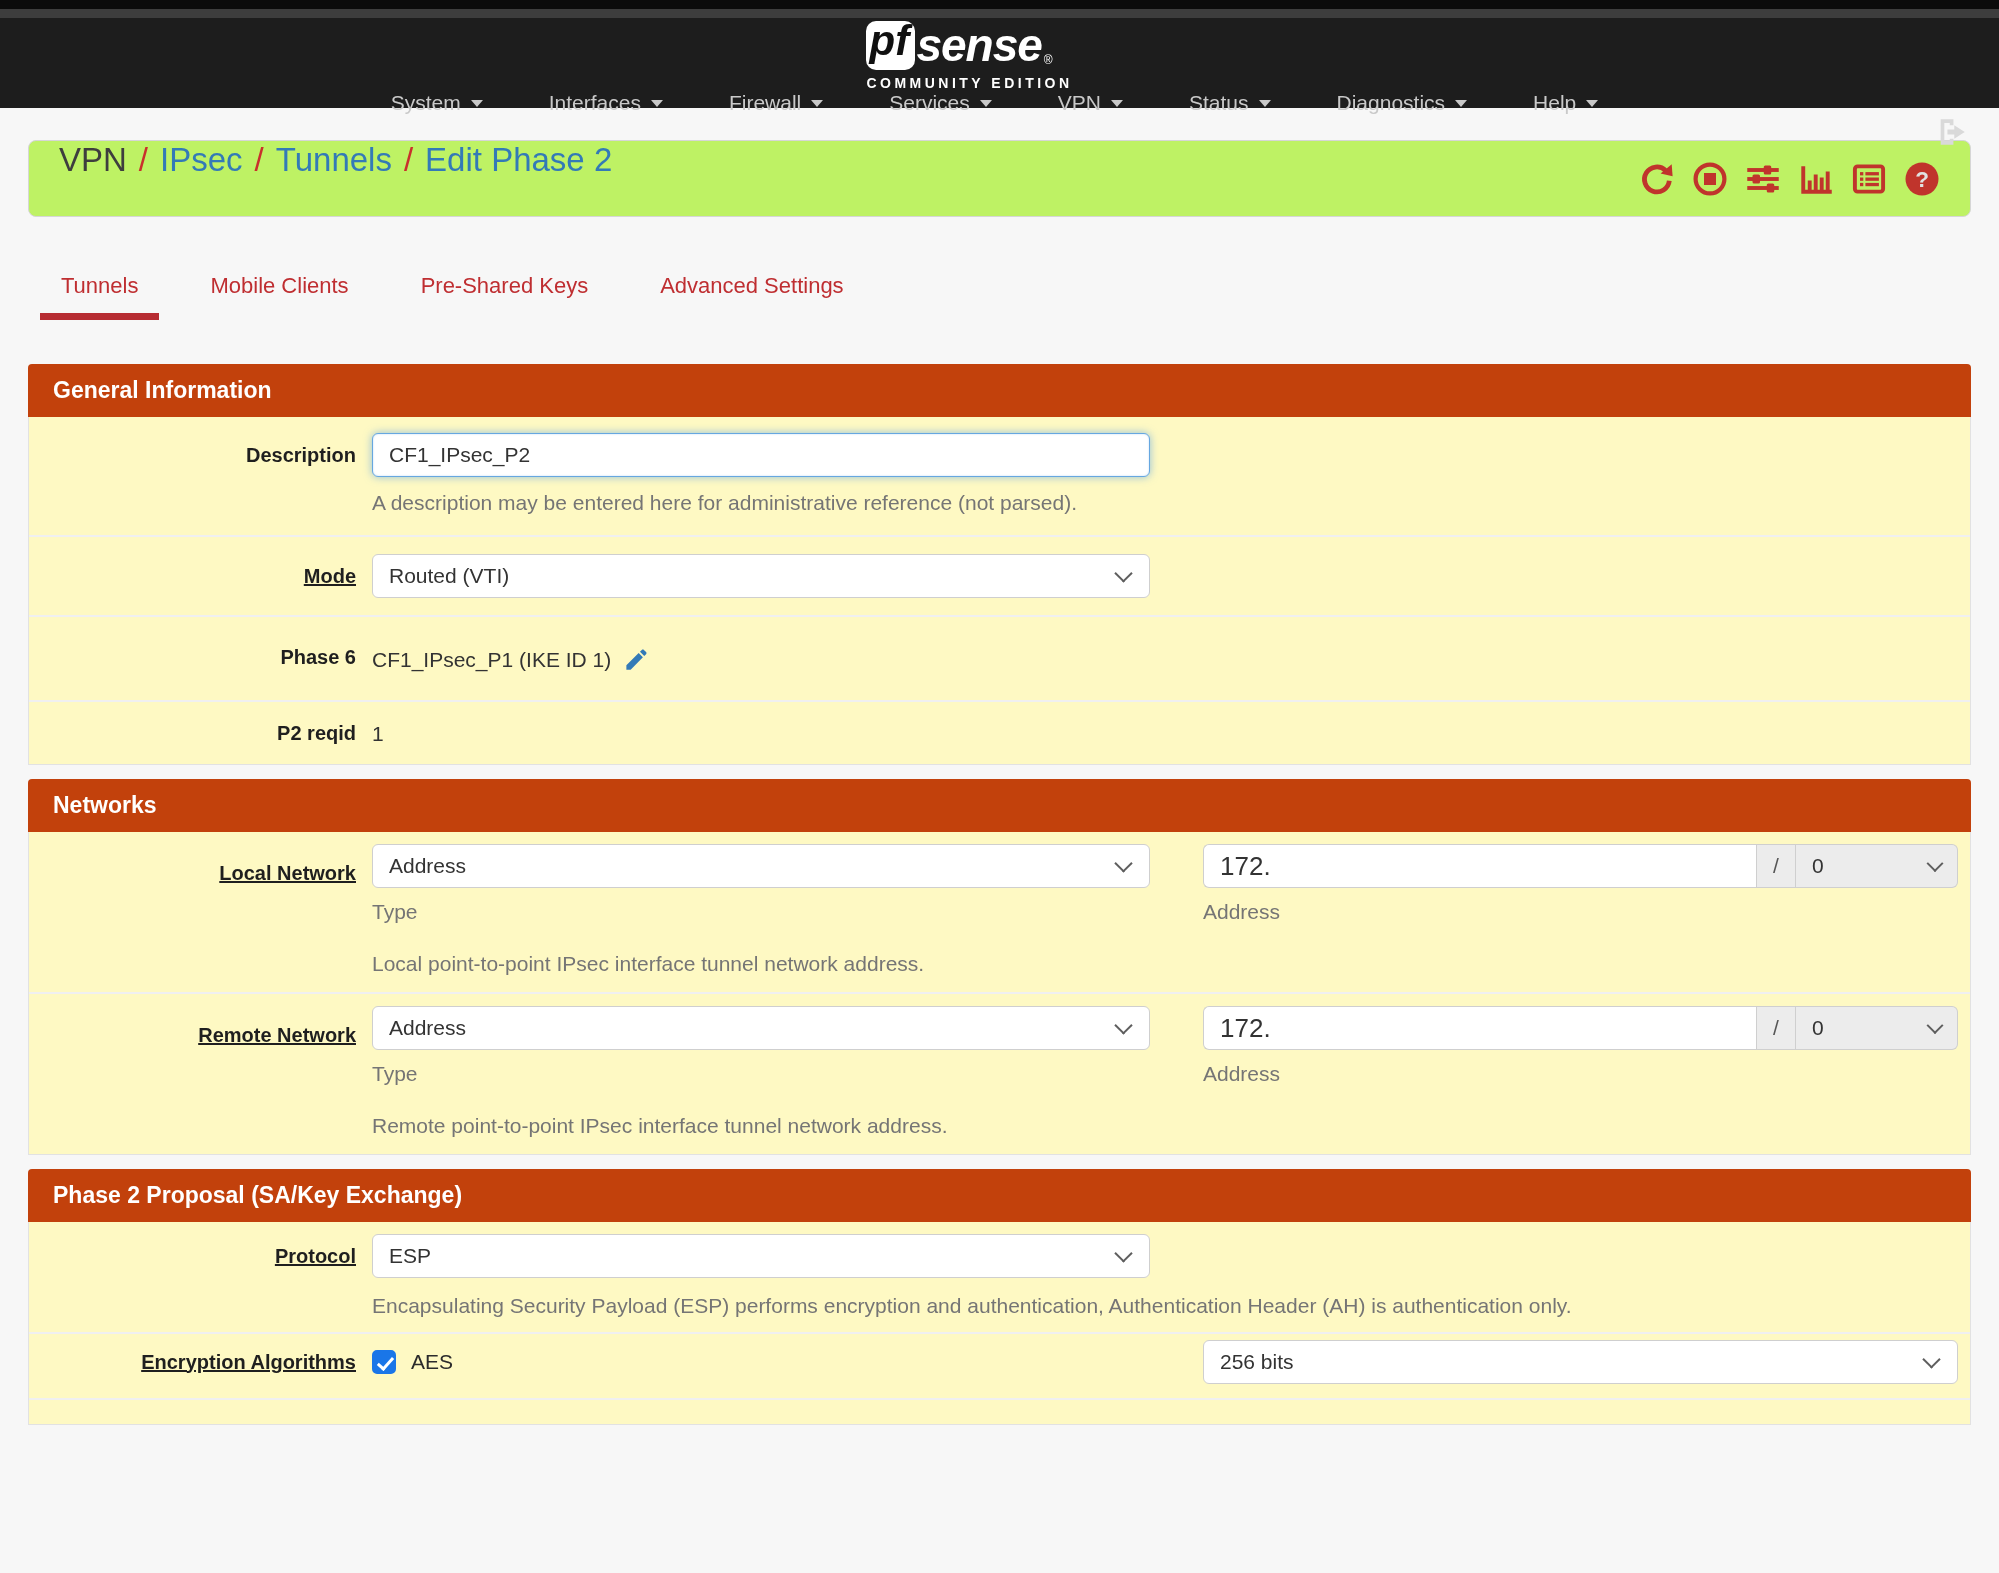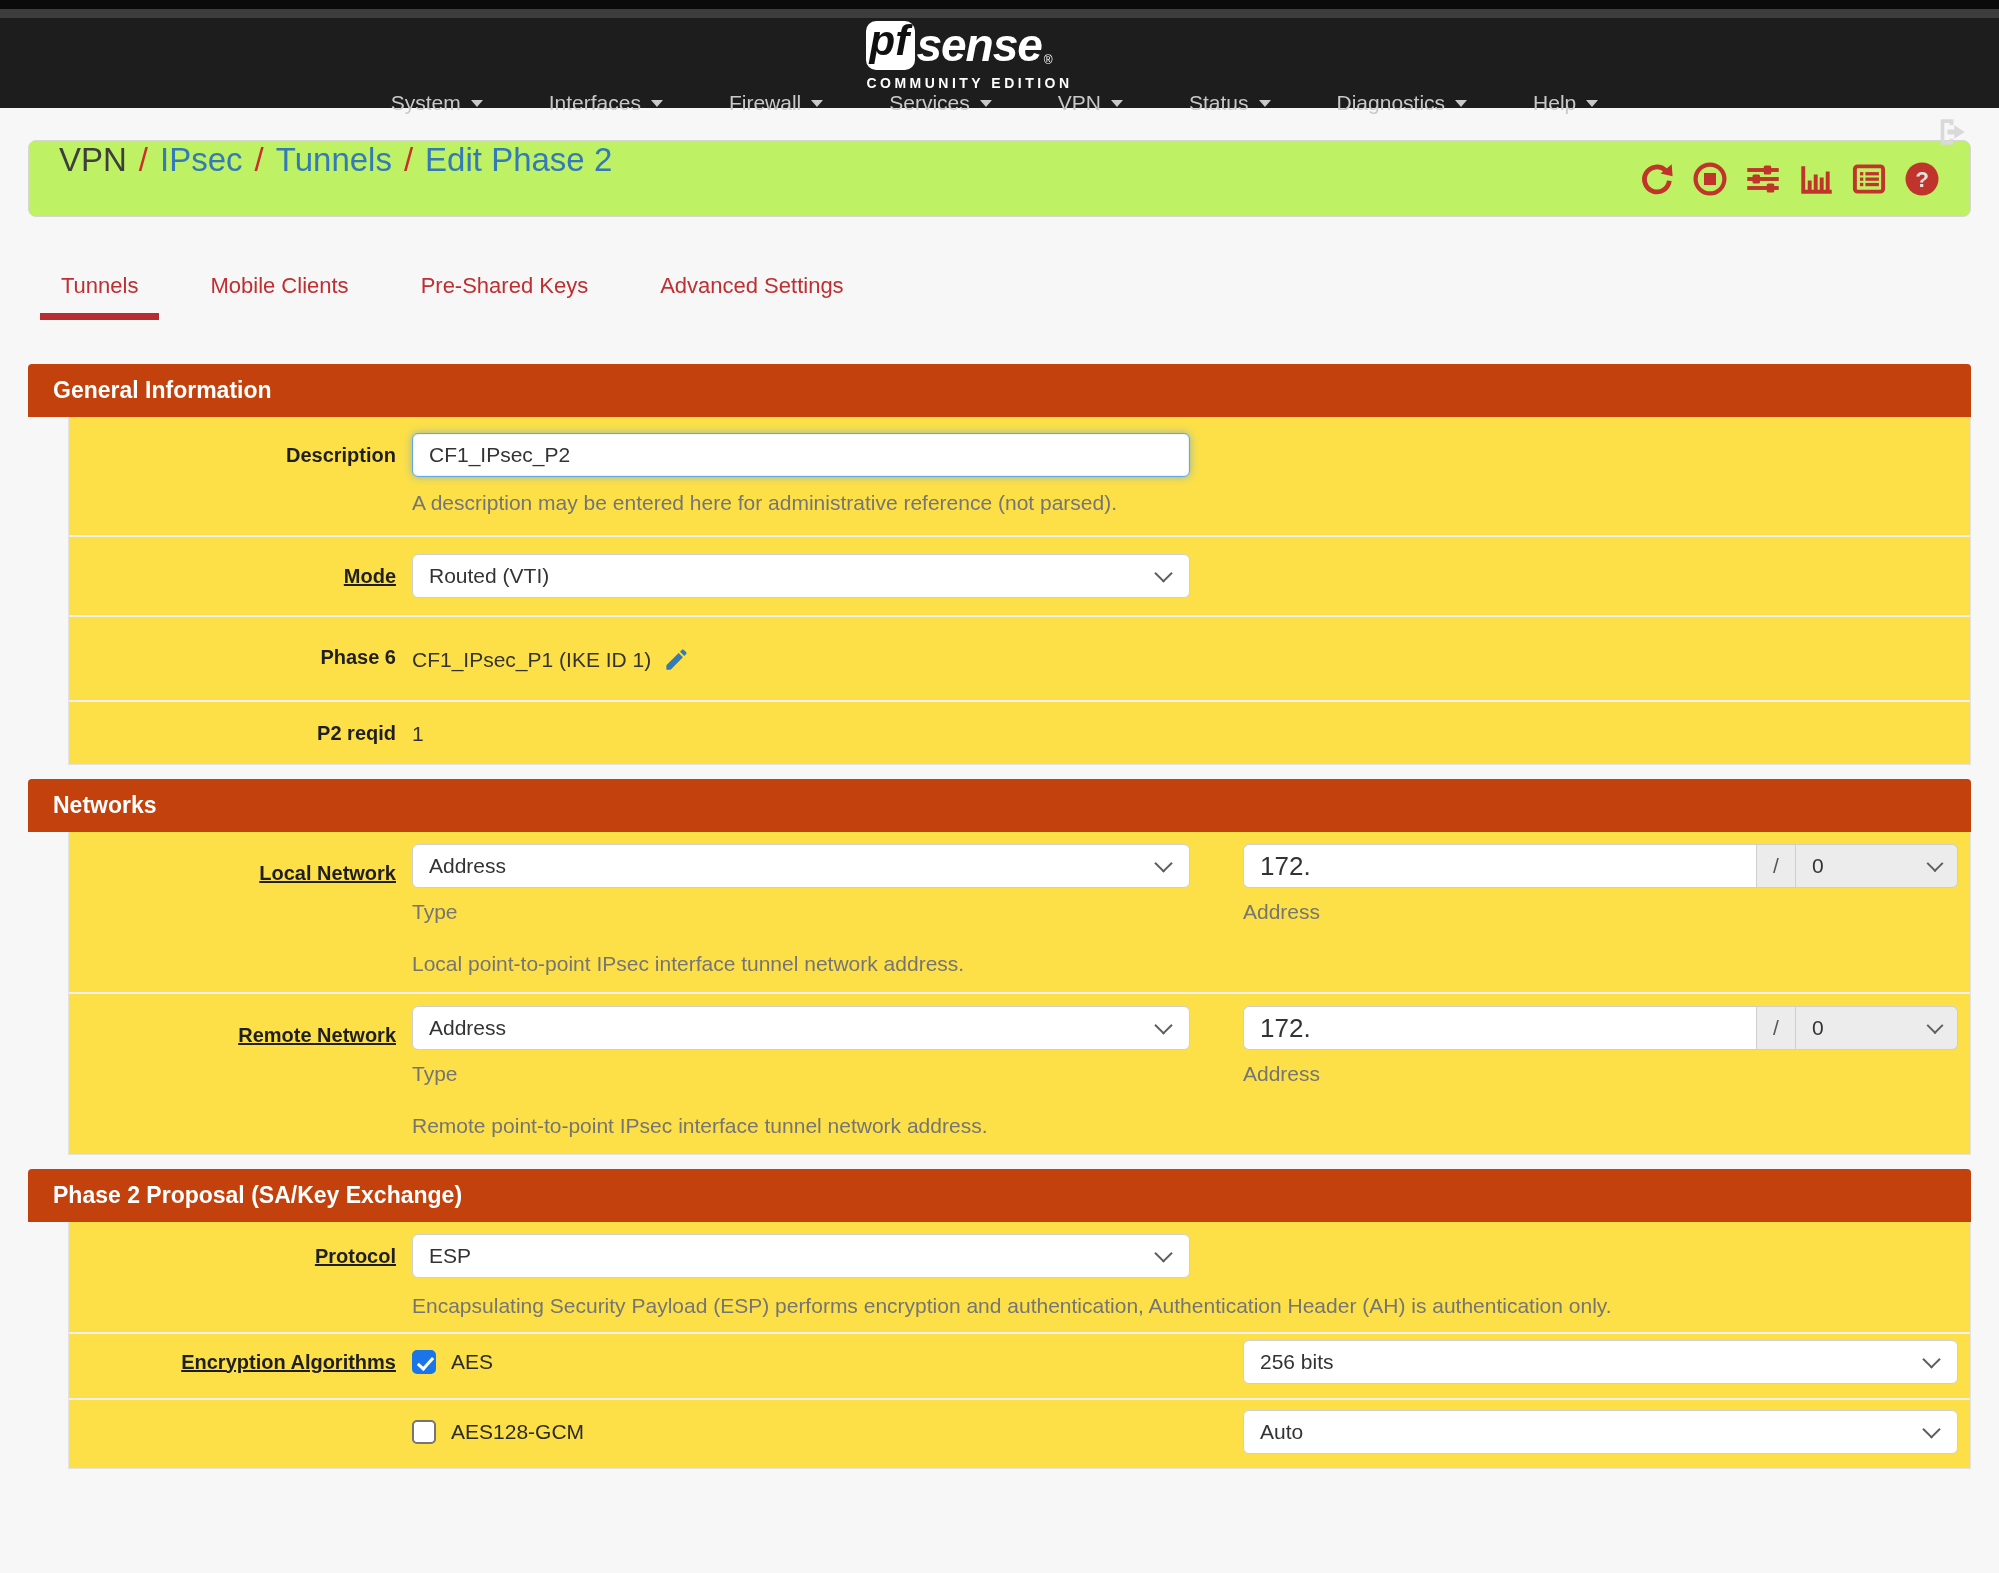--- a/index.html
+++ b/index.html
@@ -54,21 +54,21 @@
     font-size:22px; color:#bf2e31; padding:0 21px 14px; margin-right:30px; cursor:pointer;
   }
   .tab.active { border-bottom:7px solid #b72c32; }
   
   .panel { margin:44px 28px 14px; }
   .panel + .panel { margin-top:0; }
   .panel-header {
     background:#c2410c; color:#fff; font-weight:bold; font-size:23px;
     padding:13px 25px; border-radius:4px 4px 0 0;
   }
-  .panel-body { background:#fde047; border:1px solid #e2e2e2; border-top:none;margin-left:40px; }
+  .panel-body { background:#fef9c3; border:1px solid #e2e2e2; border-top:none; }
   .row { display:grid; grid-template-columns:343px minmax(0,1fr); padding:16px 12px 20px 0; }
   .row + .row { border-top:2px solid #f0f0f0; }
   .flabel {
     text-align:right; padding-right:16px; font-weight:bold; color:#1f1f1f; font-size:20px;
   }
   .flabel.u { text-decoration:underline; }
   .lbl-mid { padding-top:11px; }
   .lbl-line { padding-top:2px; }
   .cols { display:grid; grid-template-columns:778px minmax(0,1fr); column-gap:53px; }
   
@@ -366,24 +366,15 @@
           <span class="checkbox checked"></span>
           <span>AES</span>
         </div>
         <div class="selectbox">
             <span>256 bits</span>
           </div>
       </div>
     </div>
     <div class="row row-enc2">
       <div class="flabel"></div>
-      <div class="cols enc-cols">
-        <div class="checkline">
-          <span class="checkbox"></span>
-          <span>AES128-GCM</span>
-        </div>
-        <div class="selectbox">
-            <span>Auto</span>
-          </div>
-      </div>
     </div>
   </div>
 </section>
 
 </body></html>

